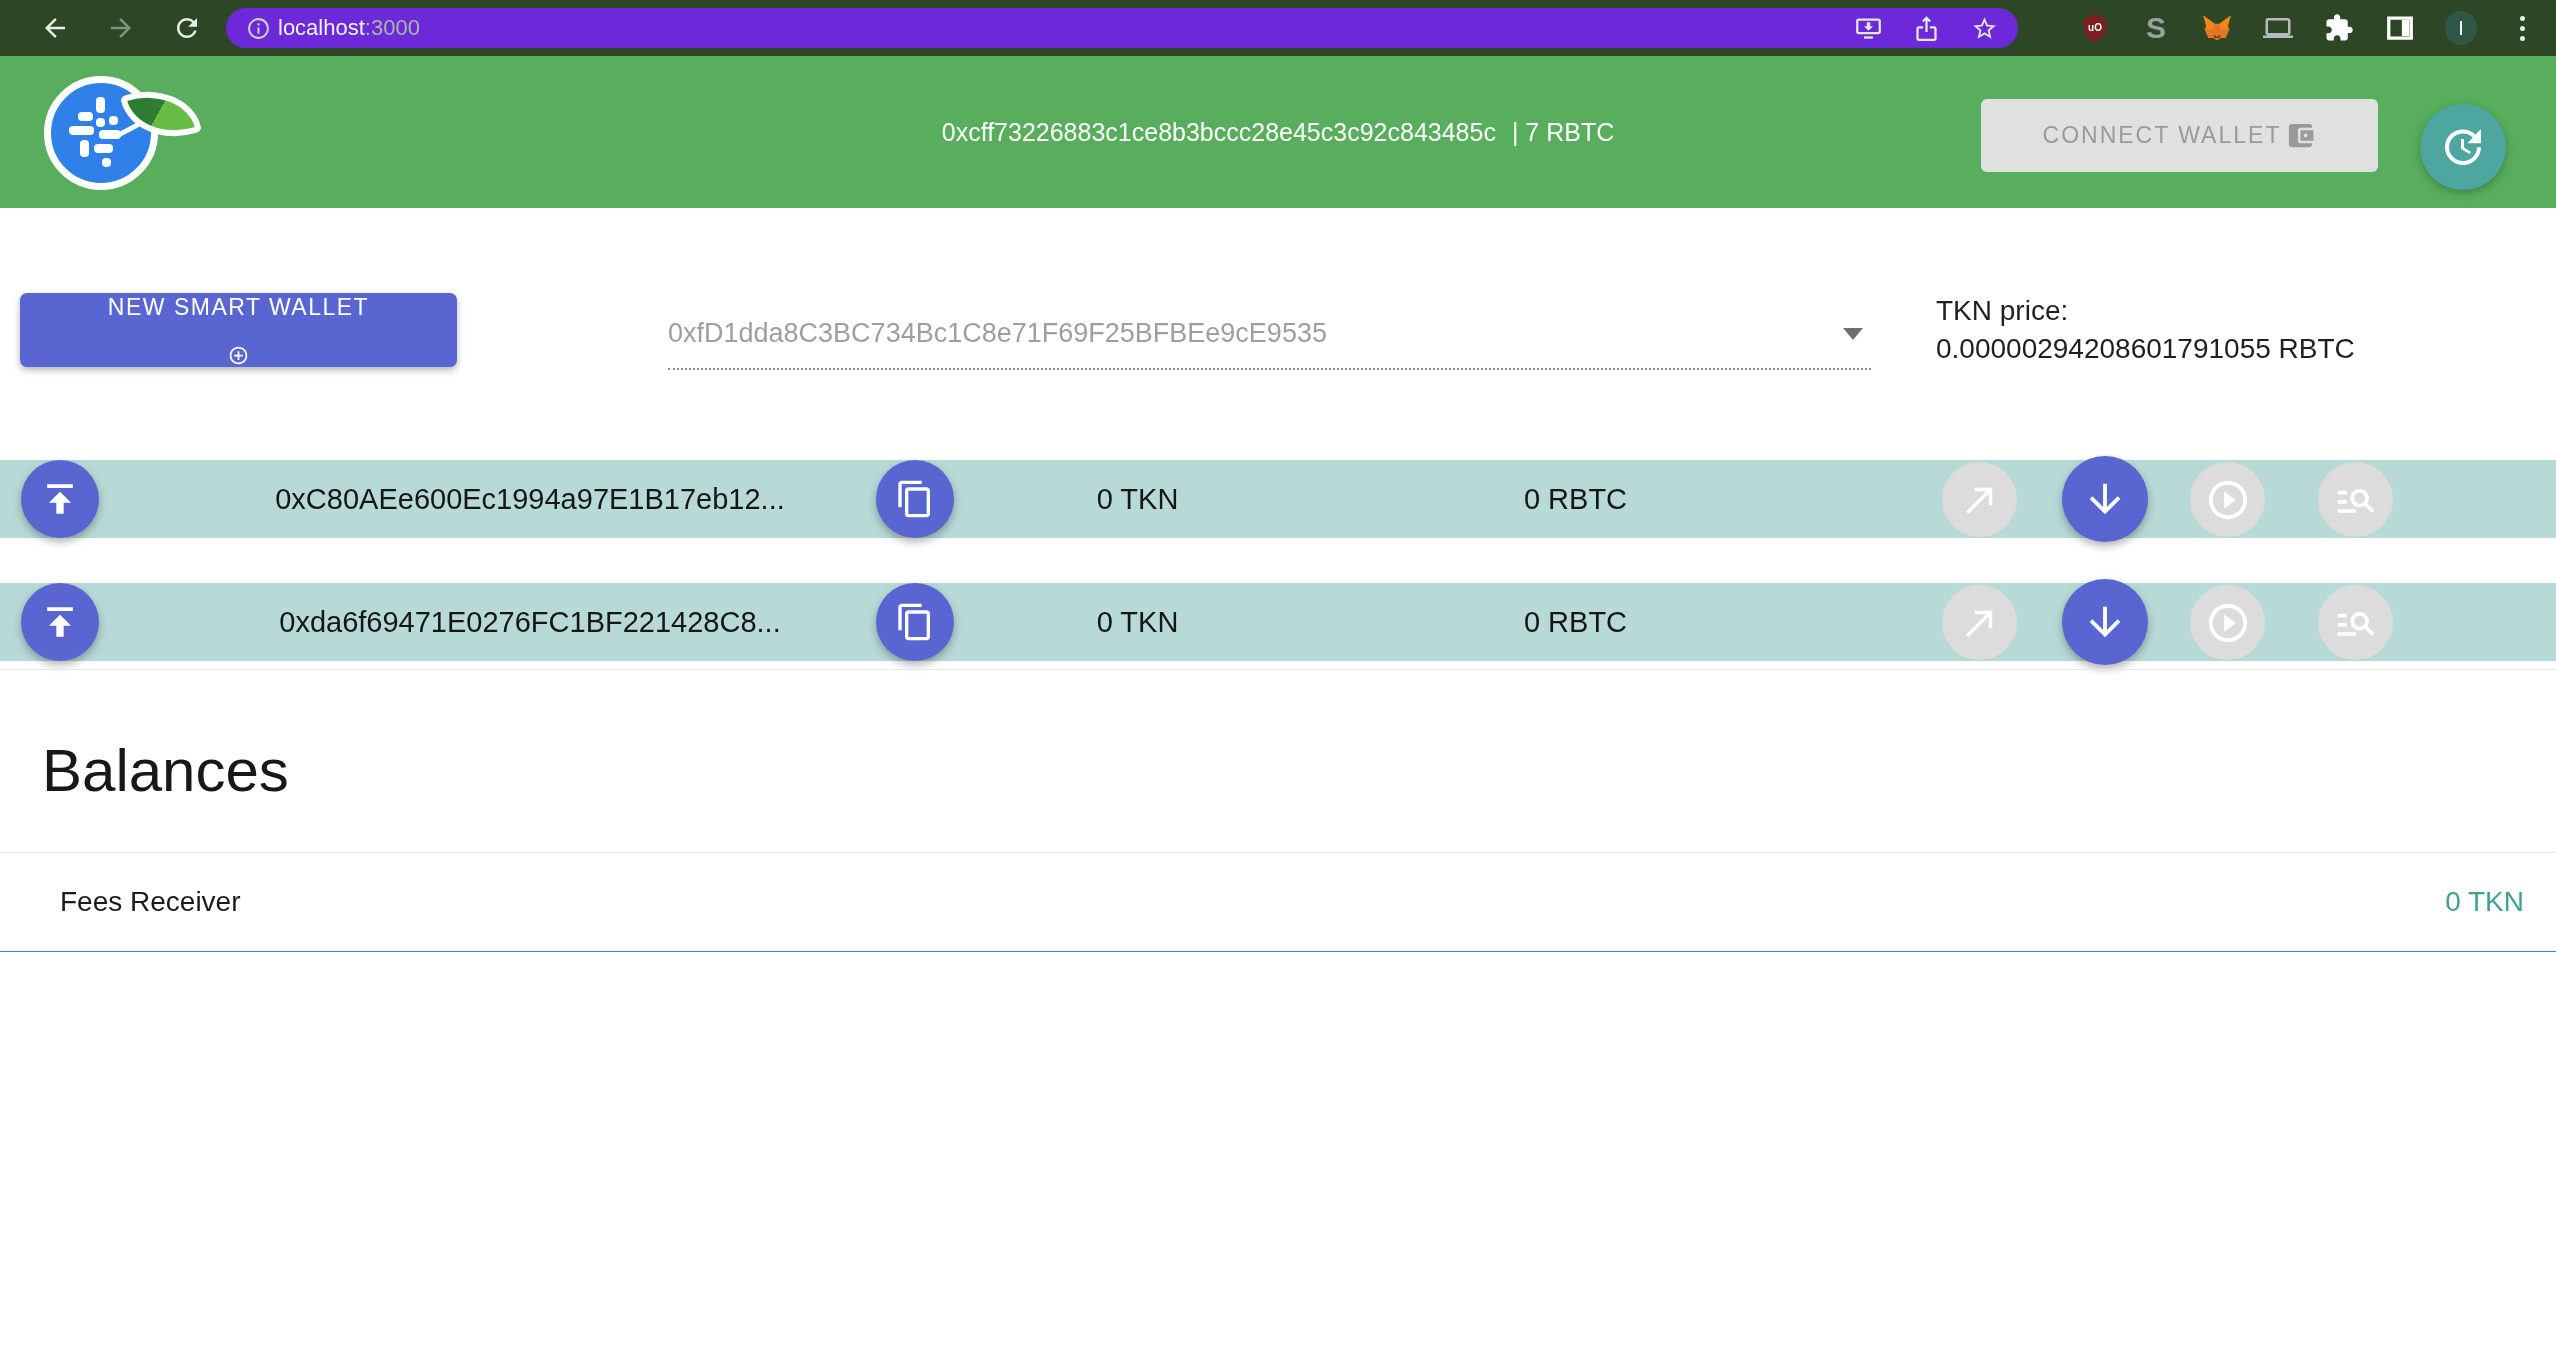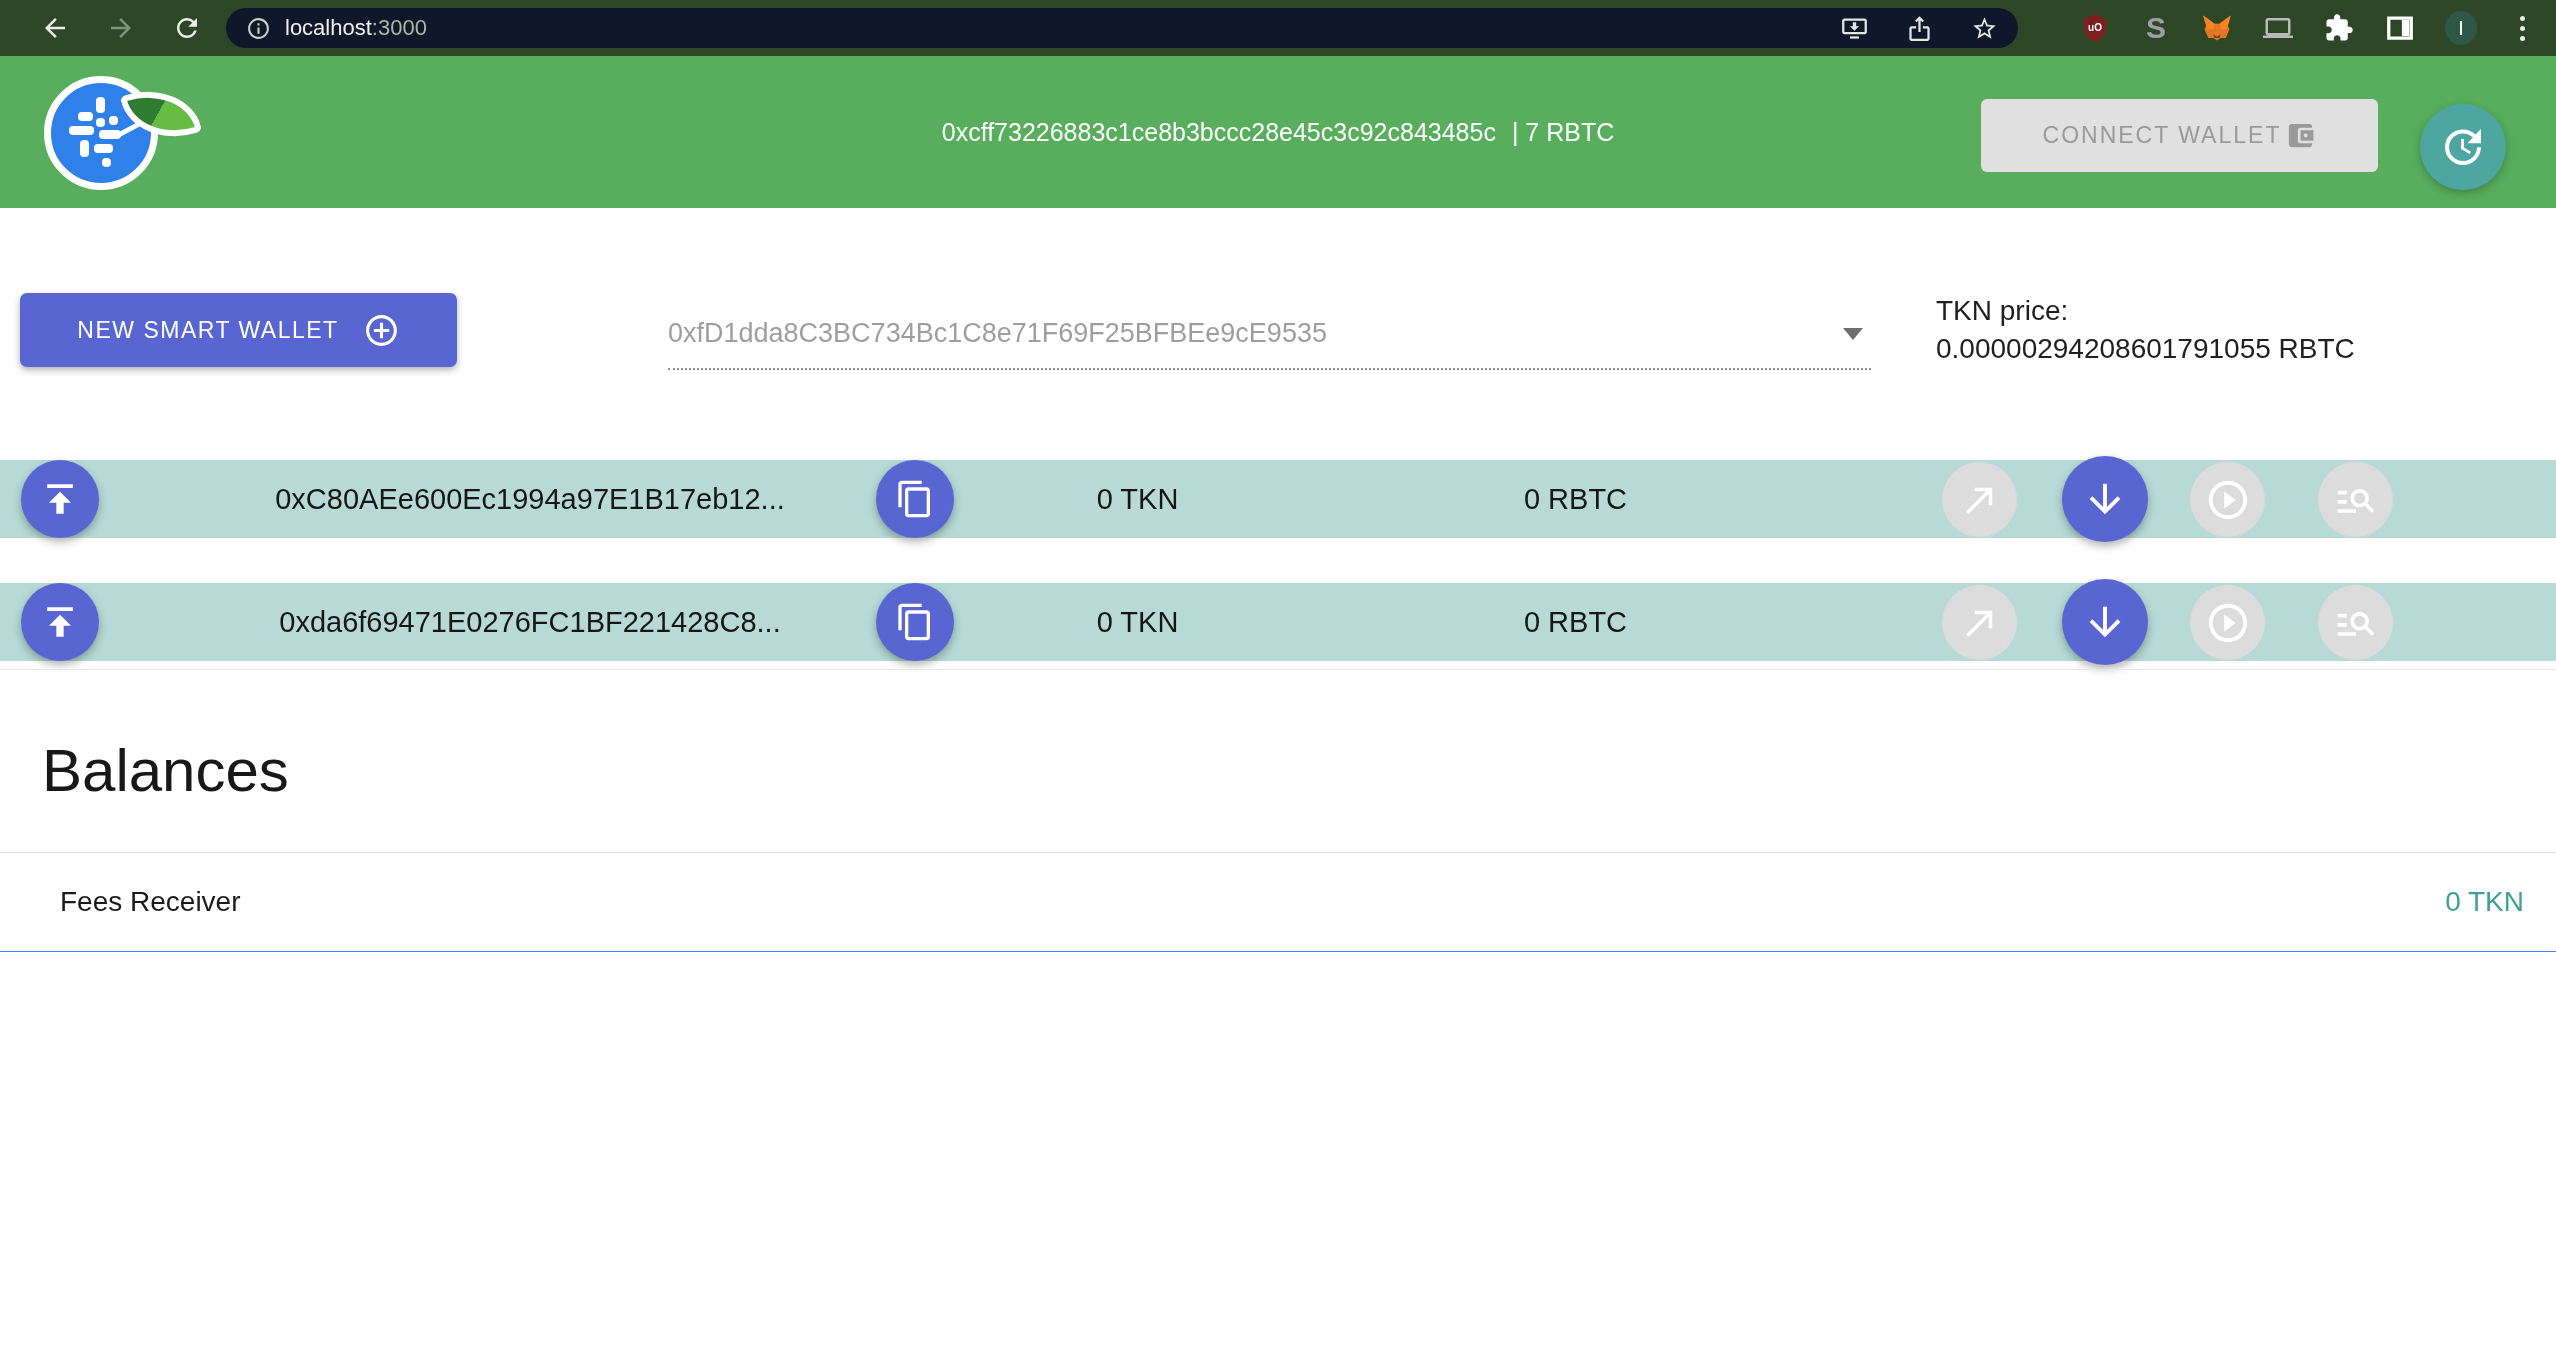--- a/index.html
+++ b/index.html
@@ -6,22 +6,22 @@
   .screen{position:relative;width:2556px;height:1350px;background:#ffffff;overflow:hidden;
           font-family:"Liberation Sans",sans-serif;}
 
   
   .browser-bar{position:absolute;top:0;left:0;width:2556px;height:56px;background:#2d4726;}
   .nav-ico{position:absolute;top:13px;width:30px;height:30px;color:#e9efe7;background:none;border:none;padding:0;cursor:pointer;display:flex;align-items:center;justify-content:center;}
   .nav-ico svg{width:30px;height:30px;fill:currentColor;}
   .ico-back{left:40px;}
   .ico-fwd{left:106px;color:#7e9378;}
   .ico-reload{left:172px;}
-  .url-pill{position:absolute;left:226px;top:8px;width:1792px;height:40px;background:#0f172a;border-radius:20px;
-            display:flex;align-items:center;box-sizing:border-box;padding:0 20px;gap:14px;cursor:text;}
+  .url-pill{position:absolute;left:226px;top:8px;width:1792px;height:40px;background:#6d28d9;border-radius:20px;
+            display:flex;align-items:center;box-sizing:border-box;padding:0 20px;gap:7px;cursor:text;}
   .url-pill svg{fill:currentColor;}
   .pill-info{width:25px;height:25px;color:#c7d2c2;flex:0 0 auto;}
   .pill-info svg{width:25px;height:25px;}
   .url-text{font-size:22px;color:#eef2ec;white-space:nowrap;}
   .url-port{color:#a9b8a2;}
   .pill-spacer{flex:1;}
   .pill-action{width:27px;height:27px;color:#e3e9df;background:none;border:none;padding:0;cursor:pointer;flex:0 0 auto;margin-left:24px;}
   .pill-action svg{width:27px;height:27px;}
   .ext-cluster{position:absolute;right:18px;top:10px;height:36px;display:flex;align-items:center;gap:29px;}
   .ext-ico{width:32px;height:32px;background:none;border:none;padding:0;cursor:pointer;display:flex;align-items:center;justify-content:center;position:relative;}
@@ -59,21 +59,21 @@
   .connect-btn svg{width:31px;height:31px;fill:#9a9a9a;}
   .refresh-fab{position:absolute;left:2420px;top:48px;width:86px;height:86px;border-radius:50%;background:#4ea6a0;border:none;
                display:flex;align-items:center;justify-content:center;color:#fff;cursor:pointer;
                box-shadow:0 3px 8px rgba(0,0,0,0.25);}
   .refresh-fab svg{width:48px;height:48px;fill:#fff;}
 
   
   .new-wallet-btn{position:absolute;left:20px;top:293px;width:437px;height:74px;border:none;border-radius:7px;
                   background:#5966d2;color:#fff;font-size:23px;letter-spacing:1.5px;font-family:inherit;
                   display:flex;align-items:center;justify-content:center;gap:24px;cursor:pointer;
-                  box-shadow:0 3px 7px rgba(0,0,0,0.3);}
+                  box-shadow:0 3px 7px rgba(0,0,0,0.3);flex-direction:column;}
   .new-wallet-btn svg{width:37px;height:37px;fill:#fff;}
   .wallet-select{position:absolute;left:668px;top:298px;width:1203px;height:70px;border-bottom:2px dotted #8f8f8f;
                  display:flex;align-items:center;cursor:pointer;}
   .select-value{font-size:27px;color:#9e9e9e;white-space:nowrap;}
   .select-caret{position:absolute;right:8px;top:30px;width:0;height:0;
                 border-left:10px solid transparent;border-right:10px solid transparent;border-top:12px solid #6f6f6f;}
   .tkn-price{position:absolute;left:1936px;top:292px;font-size:28px;color:#1f1f1f;line-height:38px;}
 
   
   .wallet-row{position:absolute;left:0;width:2556px;height:78px;background:#b7dad7;}

